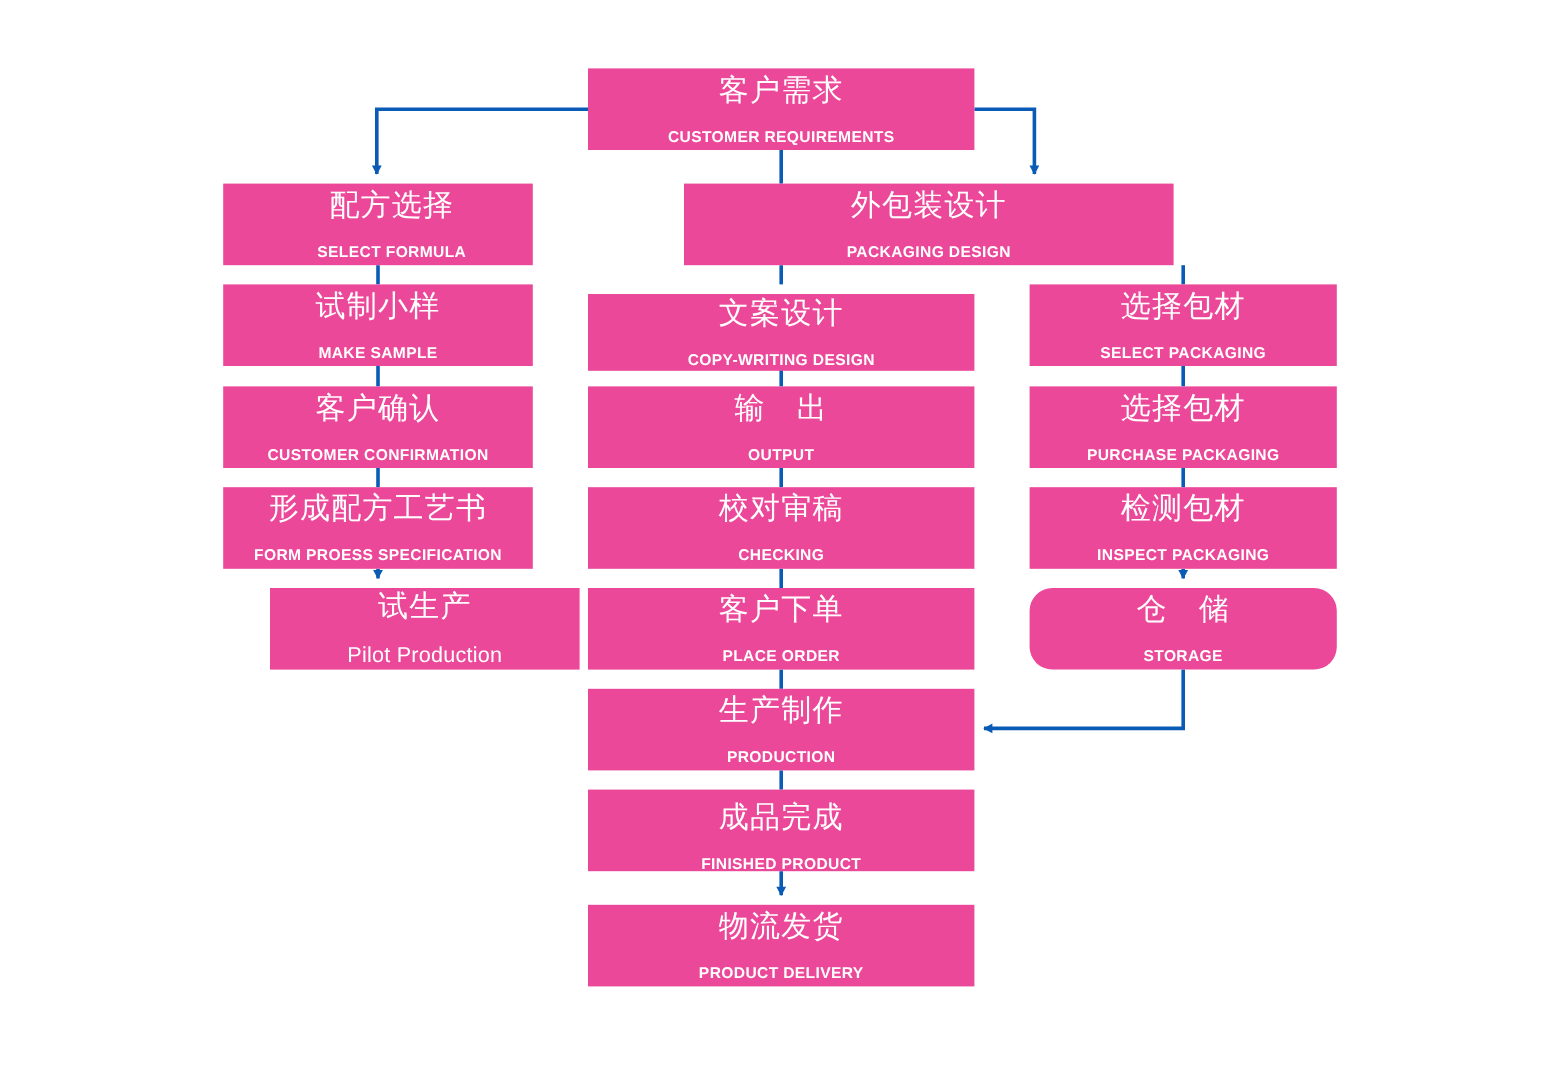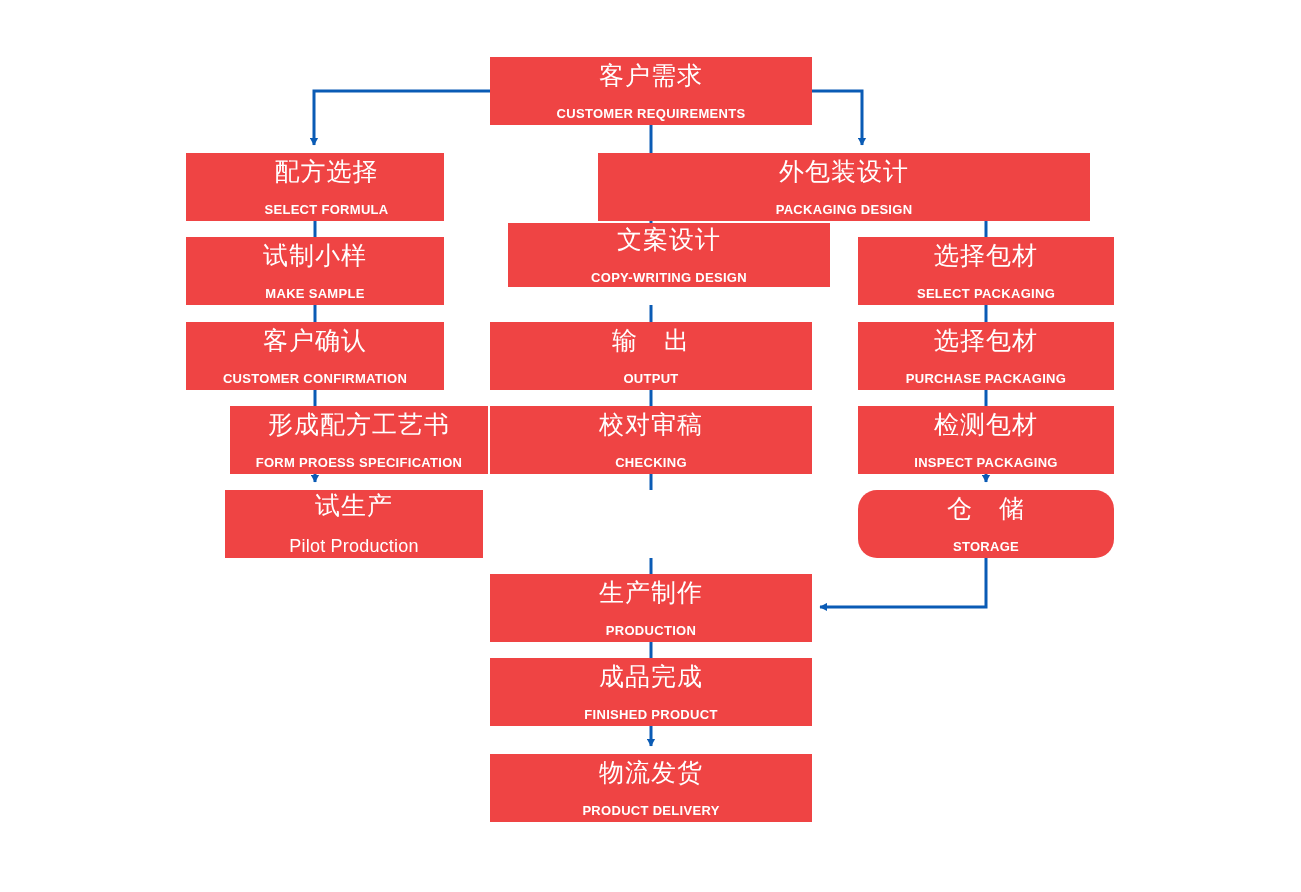--- a/index.html
+++ b/index.html
@@ -20,21 +20,21 @@
   #connectors {
     position: absolute;
     left: 0;
     top: 0;
     width: 1301px;
     height: 892px;
     pointer-events: none;
   }
   .node {
     position: absolute;
-    background: #ef4444;
+    background: #ec4899;
     color: #ffffff;
     display: flex;
     flex-direction: column;
     align-items: center;
     justify-content: center;
     text-align: center;
     box-sizing: border-box;
     line-height: 1;
     gap: 12px;
   }
@@ -111,31 +111,31 @@
   <div class="node" style="left:490px;top:57px;width:322px;height:68px;">
     <div class="cn">客户需求</div>
     <div class="en">CUSTOMER REQUIREMENTS</div>
   </div>
 
   <div class="node" style="left:186px;top:153px;width:258px;height:68px;padding-left:23px;">
     <div class="cn">配方选择</div>
     <div class="en">SELECT FORMULA</div>
   </div>
 
-  <div class="node" style="left:598px;top:153px;width:492px;height:68px;">
+  <div class="node" style="left:570px;top:153px;width:408px;height:68px;">
     <div class="cn">外包装设计</div>
     <div class="en">PACKAGING DESIGN</div>
   </div>
 
   <div class="node" style="left:186px;top:237px;width:258px;height:68px;">
     <div class="cn">试制小样</div>
     <div class="en">MAKE SAMPLE</div>
   </div>
 
-  <div class="node" style="left:490px;top:223px;width:322px;height:64px;margin-left:18px;">
+  <div class="node" style="left:490px;top:245px;width:322px;height:64px;">
     <div class="cn">文案设计</div>
     <div class="en">COPY-WRITING DESIGN</div>
   </div>
 
   <div class="node" style="left:858px;top:237px;width:256px;height:68px;">
     <div class="cn">选择包材</div>
     <div class="en">SELECT PACKAGING</div>
   </div>
 
   <div class="node" style="left:186px;top:322px;width:258px;height:68px;">
@@ -146,52 +146,56 @@
   <div class="node" style="left:490px;top:322px;width:322px;height:68px;">
     <div class="cn">输　出</div>
     <div class="en">OUTPUT</div>
   </div>
 
   <div class="node" style="left:858px;top:322px;width:256px;height:68px;">
     <div class="cn">选择包材</div>
     <div class="en">PURCHASE PACKAGING</div>
   </div>
 
-  <div class="node" style="left:186px;top:406px;width:258px;height:68px;margin-left:44px;">
+  <div class="node" style="left:186px;top:406px;width:258px;height:68px;">
     <div class="cn">形成配方工艺书</div>
     <div class="en">FORM PROESS SPECIFICATION</div>
   </div>
 
   <div class="node" style="left:490px;top:406px;width:322px;height:68px;">
     <div class="cn">校对审稿</div>
     <div class="en">CHECKING</div>
   </div>
 
   <div class="node" style="left:858px;top:406px;width:256px;height:68px;">
     <div class="cn">检测包材</div>
     <div class="en">INSPECT PACKAGING</div>
   </div>
 
   <div class="node mixedcase" style="left:186px;top:490px;width:258px;height:68px;margin-left:39px;">
     <div class="cn">试生产</div>
     <div class="en">Pilot Production</div>
   </div>
 
+  <div class="node" style="left:490px;top:490px;width:322px;height:68px;">
+    <div class="cn">客户下单</div>
+    <div class="en">PLACE ORDER</div>
+  </div>
 
   <div class="node" style="left:858px;top:490px;width:256px;height:68px;border-radius:19px;">
     <div class="cn">仓　储</div>
     <div class="en">STORAGE</div>
   </div>
 
   <div class="node" style="left:490px;top:574px;width:322px;height:68px;">
     <div class="cn">生产制作</div>
     <div class="en">PRODUCTION</div>
   </div>
 
-  <div class="node" style="left:490px;top:658px;width:322px;height:68px;">
+  <div class="node" style="left:490px;top:658px;width:322px;height:68px;justify-content:flex-end;">
     <div class="cn">成品完成</div>
     <div class="en">FINISHED PRODUCT</div>
   </div>
 
   <div class="node" style="left:490px;top:754px;width:322px;height:68px;">
     <div class="cn">物流发货</div>
     <div class="en">PRODUCT DELIVERY</div>
   </div>
 
 </div>

